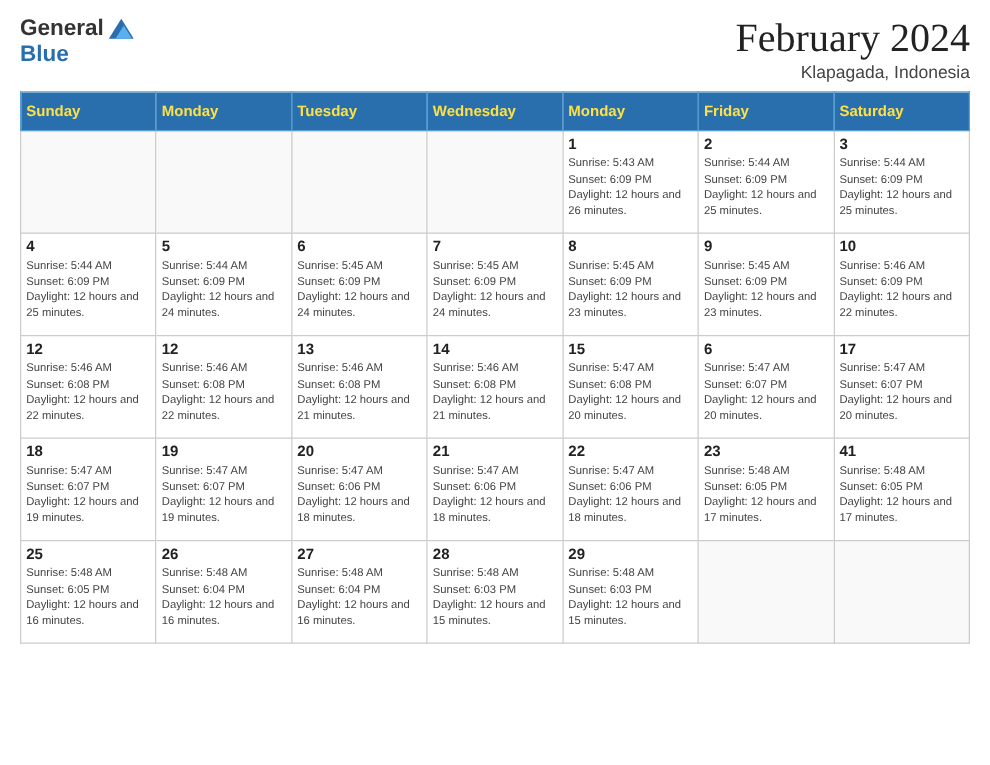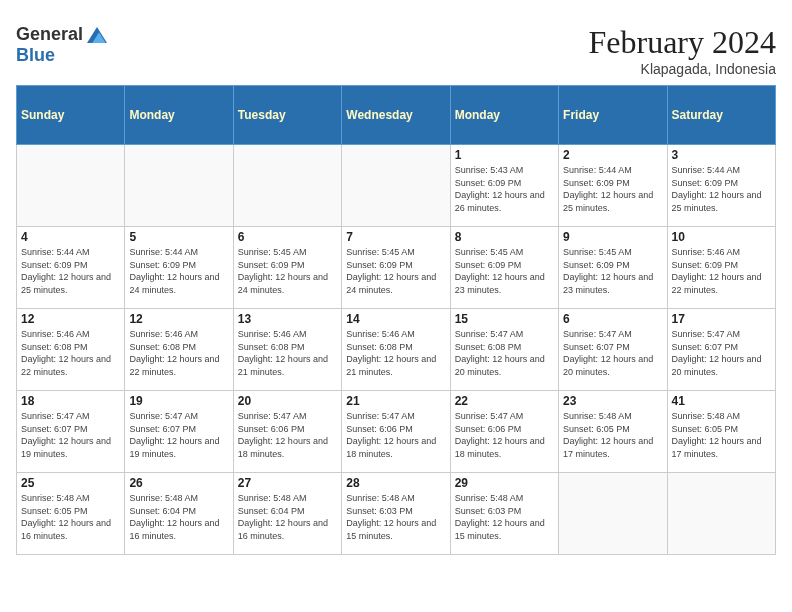--- a/index.html
+++ b/index.html
@@ -14,21 +14,20 @@
       width: 792px;
       height: 612px;
       background: #fff;
       padding: 12px 16px;
     }
     .header {
       display: flex;
       justify-content: space-between;
       align-items: flex-start;
       margin-bottom: 8px;
-      margin-top: 12px;
     }
     .logo {
       display: flex;
       flex-direction: column;
       align-items: flex-start;
     }
     .logo-text {
       display: flex;
       align-items: center;
       gap: 2px;
@@ -61,24 +60,24 @@
       font-size: 14px;
       color: #444;
     }
     .calendar {
       width: 100%;
       border-collapse: collapse;
       table-layout: fixed;
     }
     .calendar th {
       background: #2a6fad;
-      color: #fef9c3;
+      color: #fde047;
       font-size: 12px;
       font-weight: bold;
-      padding: 22px 4px;
+      padding: 8px 4px;
       text-align: left;
       border: 1px solid #5a9fd4;
     }
     .calendar td {
       border: 1px solid #ccc;
       vertical-align: top;
       padding: 3px 4px;
       font-size: 9.5px;
       color: #333;
       height: 82px;

